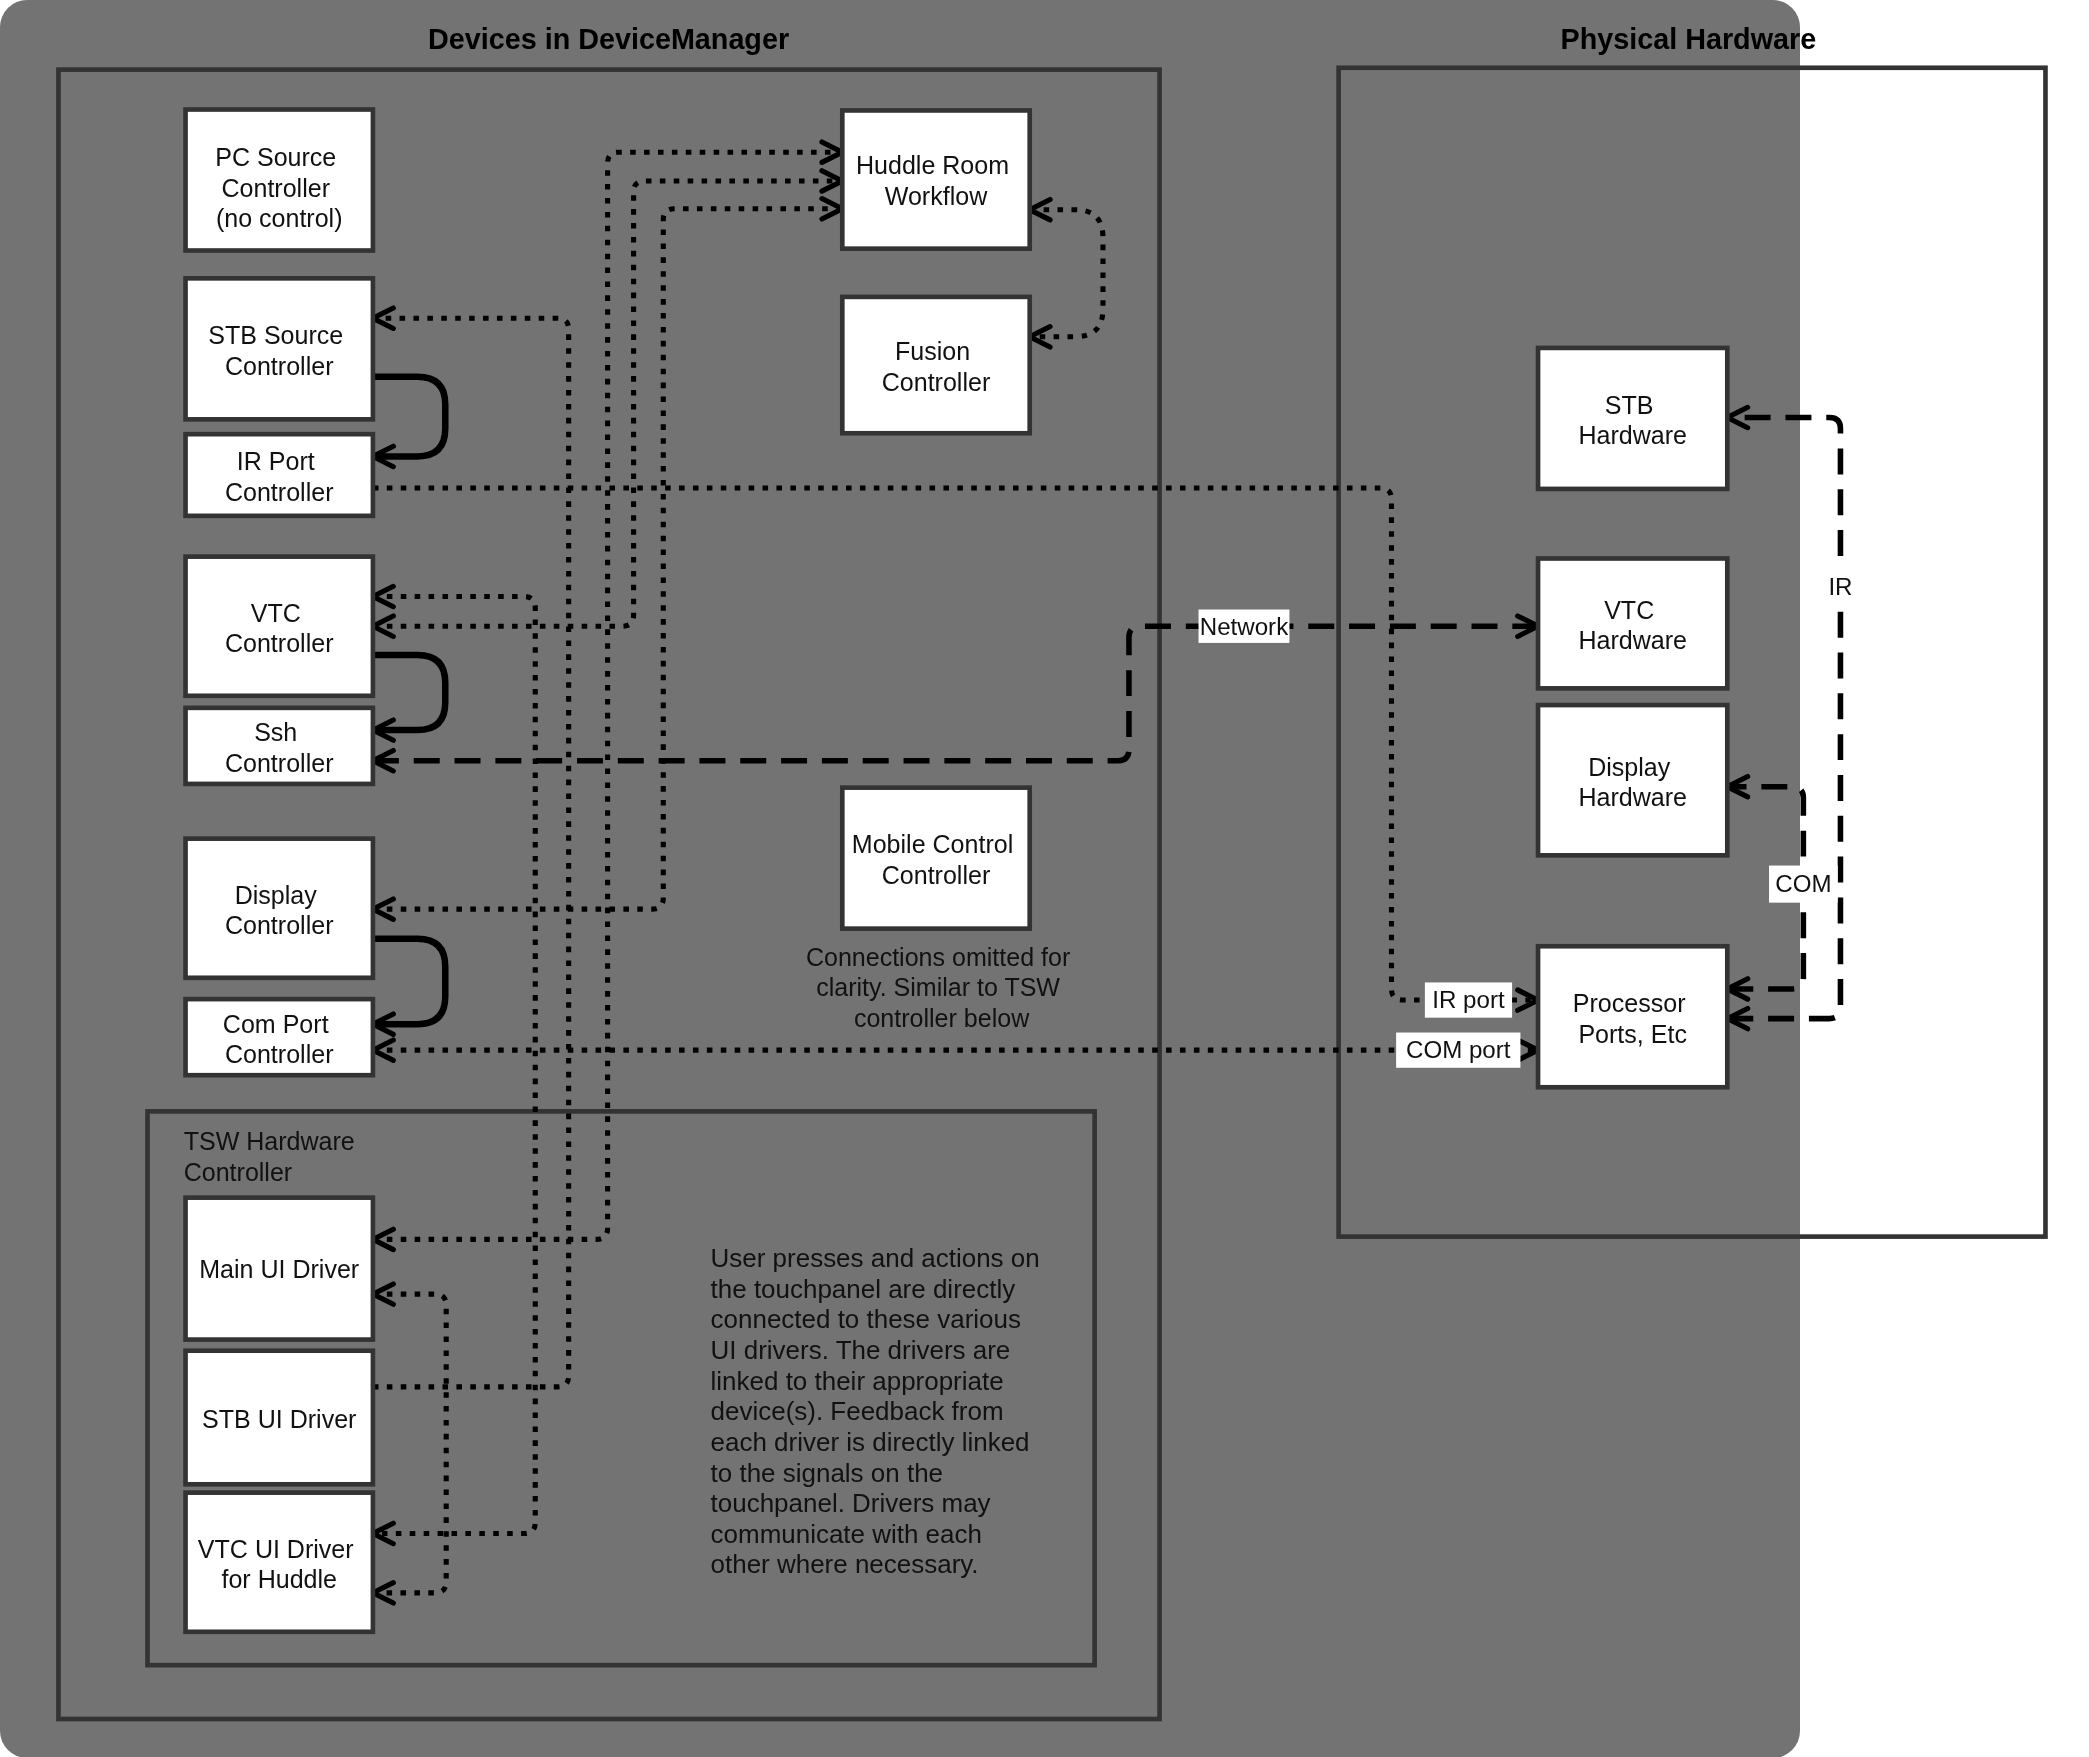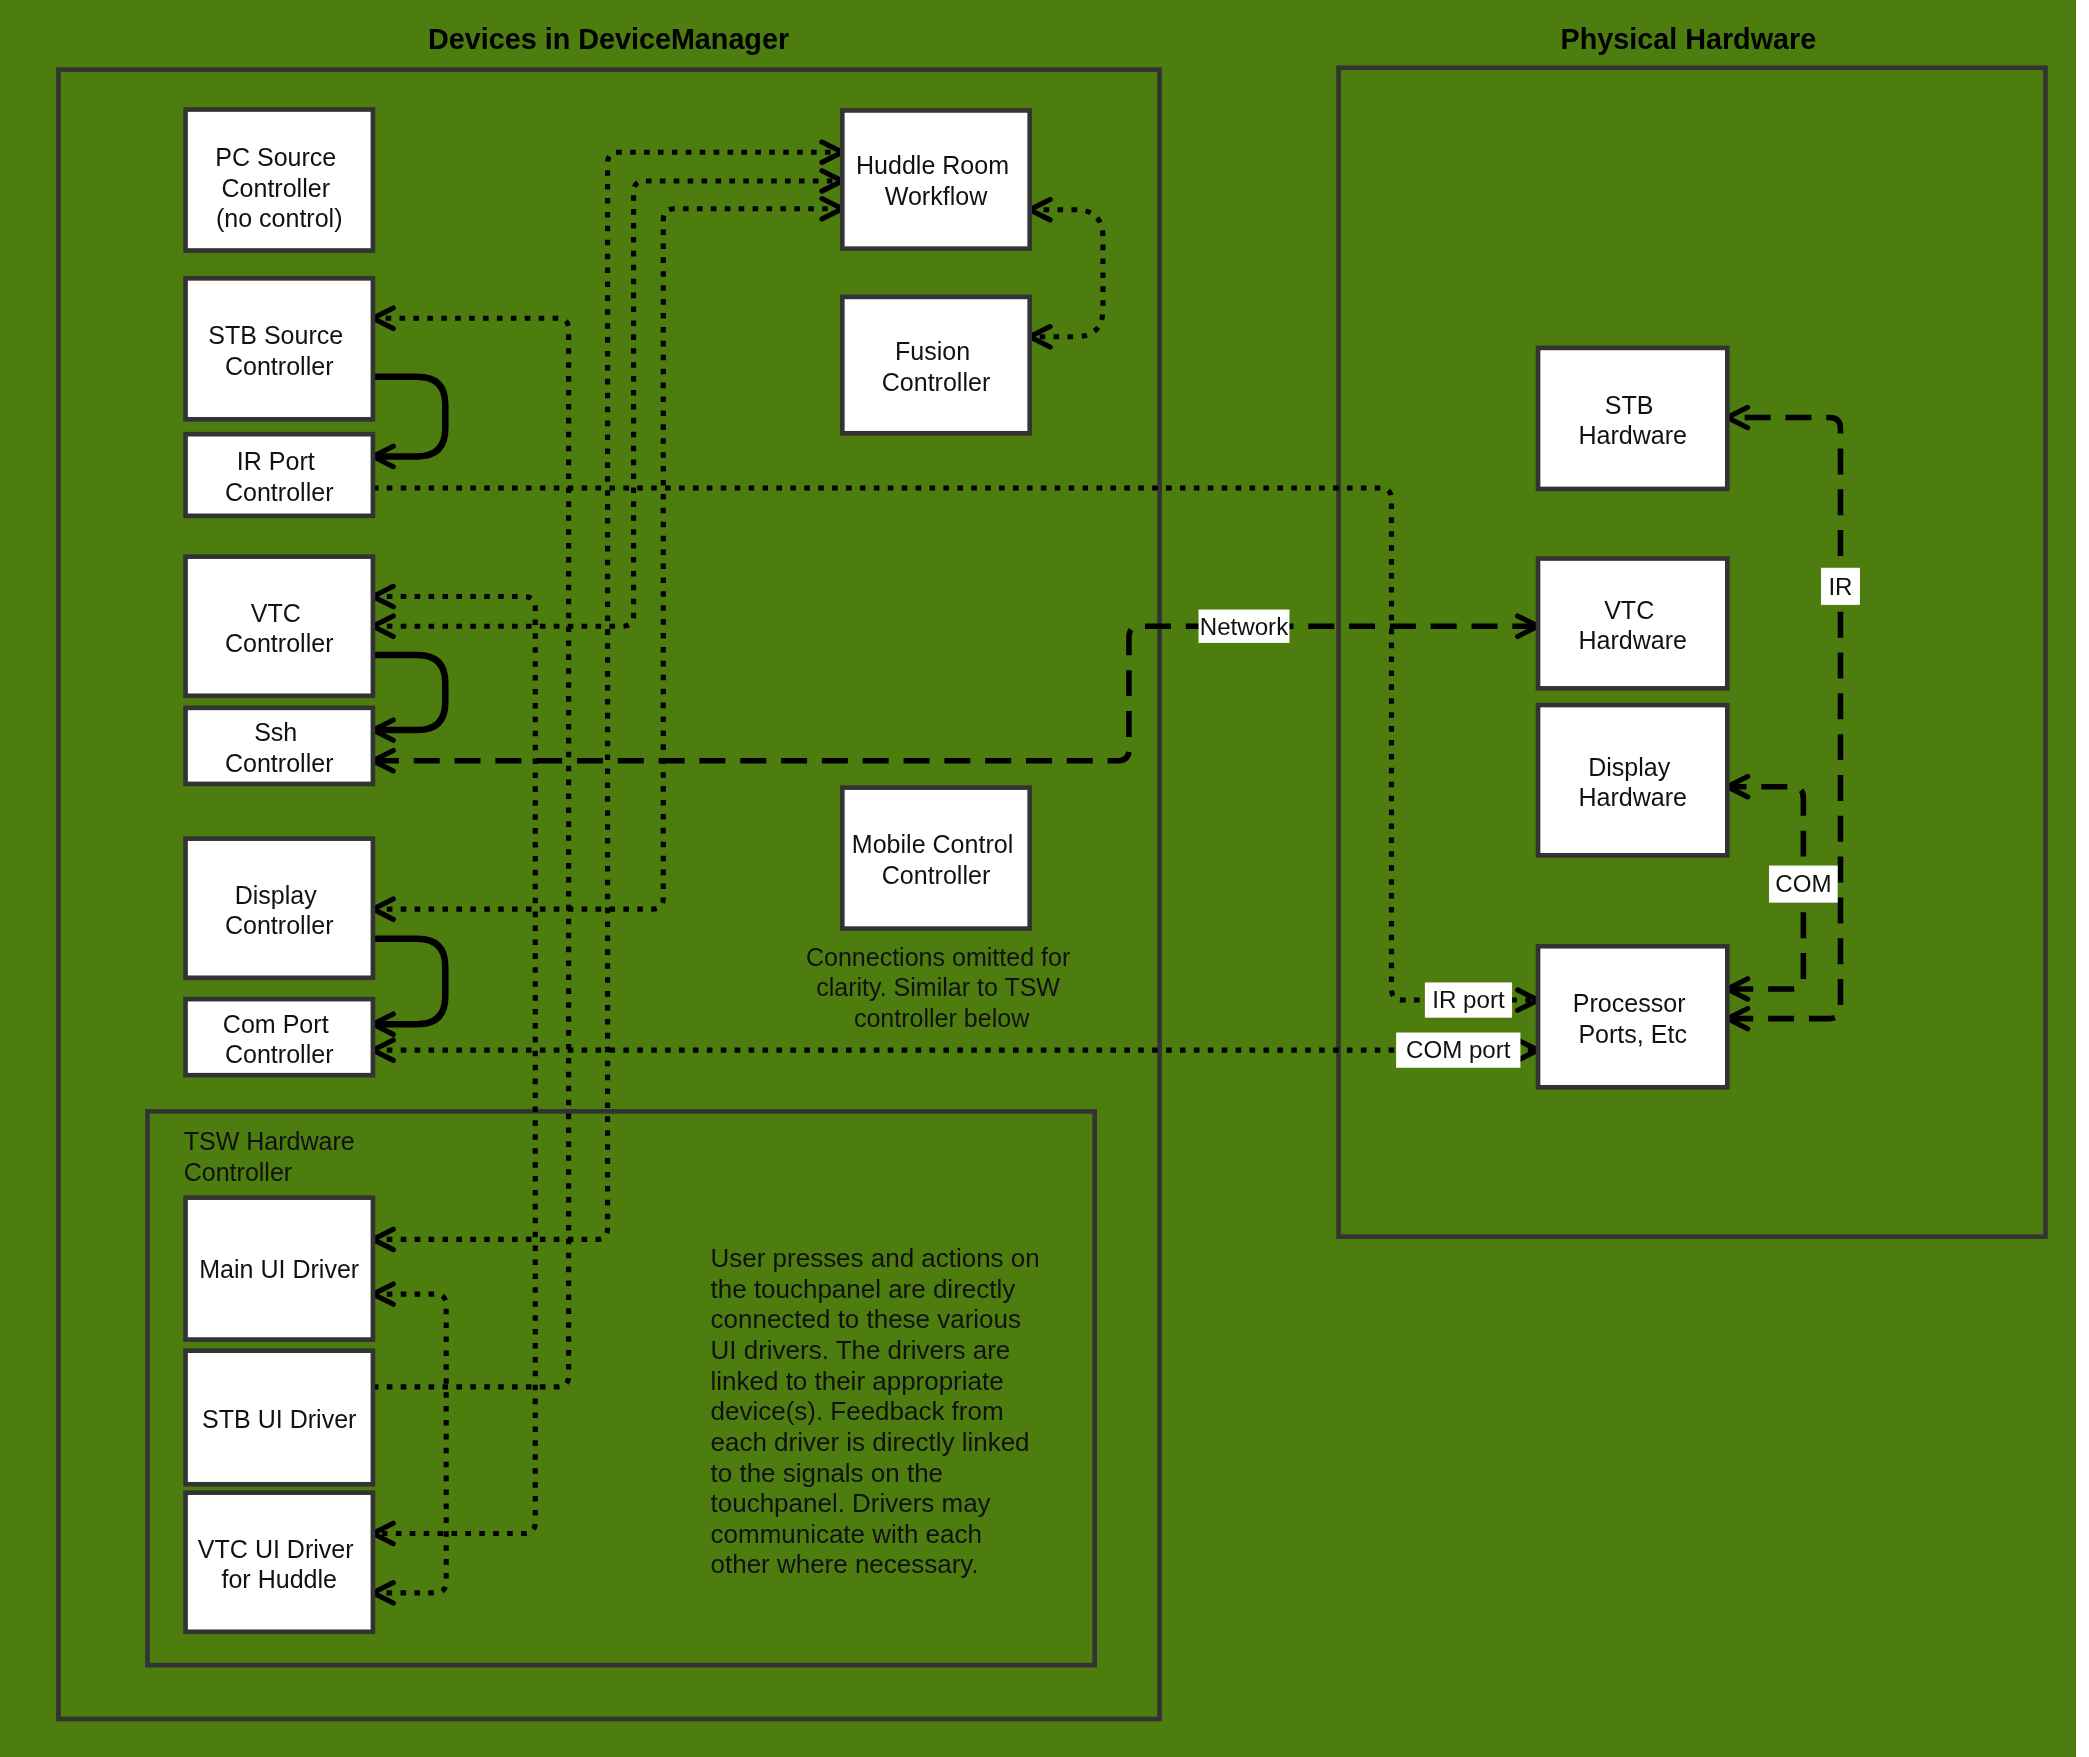--- a/index.html
+++ b/index.html
@@ -1,16 +1,16 @@
 <!DOCTYPE html>
 <html style="font-size:15px"><head>
 <meta charset="utf-8">
 <style>
   html,body { margin:0; padding:0; background:#ffffff; }
-  .stage { width:2076px; height:1758px; position:relative; background:#4d7c0f; }
+  .stage { width:1800px; height:1758px; position:relative; background:#737373;border-radius:27px; }
   svg { display:block; font-family:"Liberation Sans", sans-serif; }
   .box       { fill:#ffffff; stroke:#333333; stroke-width:5; }
   .container { fill:none;    stroke:#333333; stroke-width:5; }
   .lbl      { font-size:27px; fill:#111; text-anchor:middle; }
   .lbl-left { font-size:27px; fill:#111; text-anchor:start; }
   .title    { font-size:31px; font-weight:bold; fill:#000; text-anchor:middle; }
   .edge-lbl { font-size:26px; fill:#111; text-anchor:middle; }
   .para     { font-size:28px; fill:#111; text-anchor:start; }
   .note     { font-size:27px; fill:#111; text-anchor:middle; }
   .dotted    { fill:none; stroke:#000; stroke-width:5.5; stroke-dasharray:6 9; }

